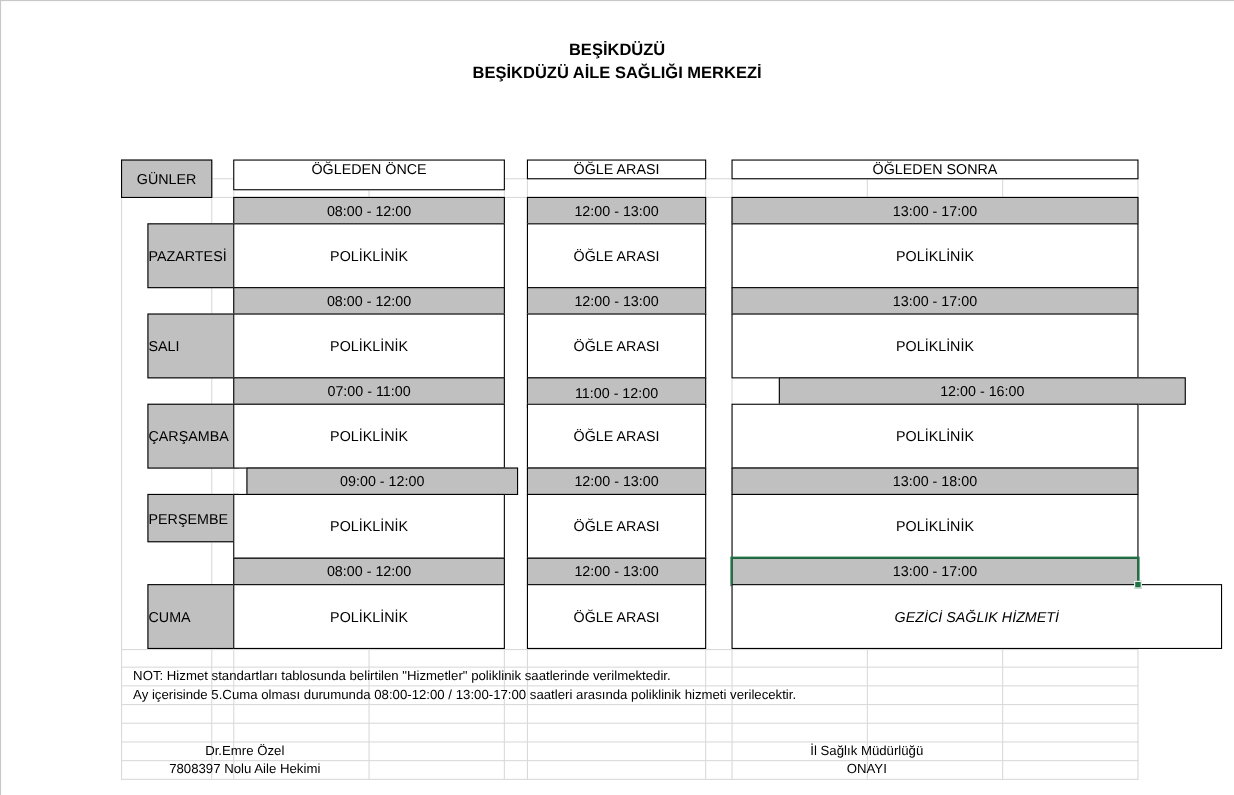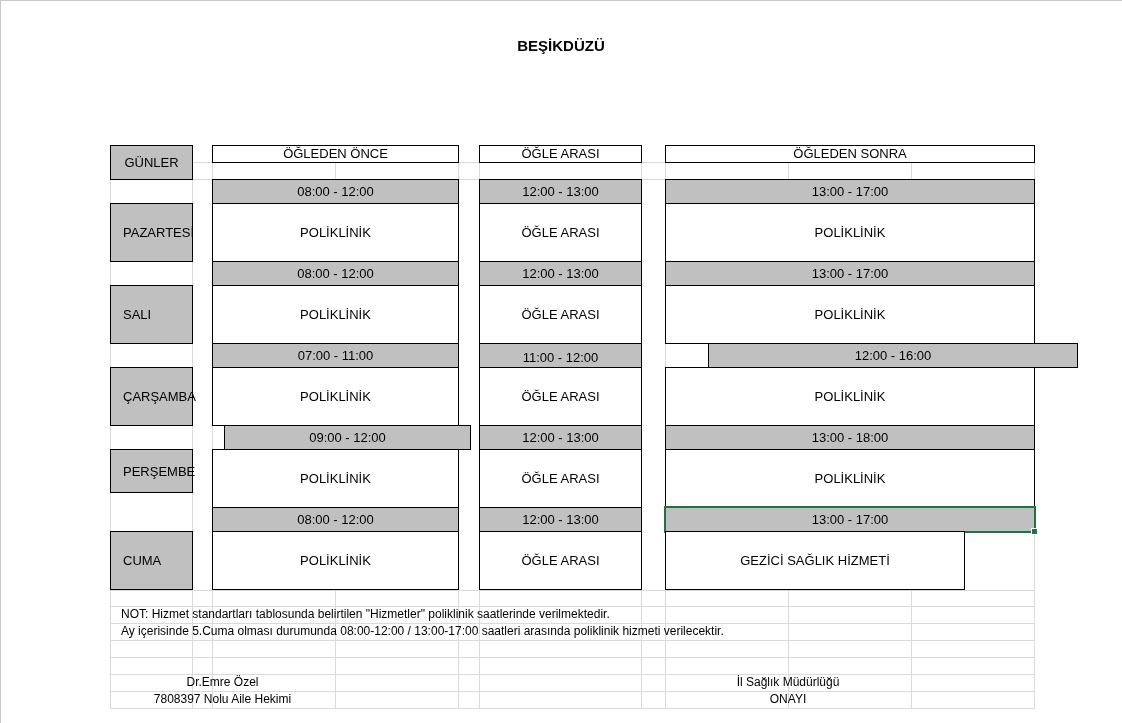--- a/index.html
+++ b/index.html
@@ -9,21 +9,21 @@
   .frame-left { position: absolute; left: 0; top: 0; width: 1px; height: 723px; background: #c8c8c8; }
   .title-block { position: absolute; left: 300px; top: 35px; width: 522px; text-align: center;
                  font-weight: bold; font-size: 15px; line-height: 21px; }
   .gl-h { position: absolute; height: 1px; background: #dadada; }
   .gl-v { position: absolute; width: 1px; background: #dadada; }
   .box { position: absolute; box-sizing: border-box; border: 1px solid #000; display: flex;
          align-items: center; justify-content: center; font-size: 13px; }
   .gray { background: #c0c0c0; }
   .white { background: #ffffff; }
   .hdr { font-size: 13px; align-items: flex-start; line-height: 15px; }
-  .day { justify-content: flex-start; padding-left: 12px; font-size: 13px; }
+  .day { justify-content: flex-start; padding-left: 0; font-size: 13px; margin-left: 24px; }
   .sel { outline: 2px solid #217346; outline-offset: -1px; }
   .sel-handle { position: absolute; width: 5px; height: 5px; background: #217346; border: 1px solid #fff; }
   .note { position: absolute; font-size: 12px; white-space: nowrap; }
   .sig { position: absolute; font-size: 12px; text-align: center; white-space: nowrap; }
 </style>
 </head>
 <body>
 
 <div class="frame-top"></div>
 <div class="frame-left"></div>
@@ -47,26 +47,27 @@
     <div class="gl-v" style="left: 479px; top: 145px; height: 564px;"></div>
     <div class="gl-v" style="left: 641px; top: 145px; height: 564px;"></div>
     <div class="gl-v" style="left: 665px; top: 145px; height: 564px;"></div>
     <div class="gl-v" style="left: 788px; top: 145px; height: 564px;"></div>
     <div class="gl-v" style="left: 911px; top: 145px; height: 564px;"></div>
     <div class="gl-v" style="left: 1034px; top: 145px; height: 564px;"></div>
   </div>
 
 <div class="title-block">
   <div>BEŞİKDÜZÜ</div>
+  <div>BEŞİKDÜZÜ AİLE SAĞLIĞI MERKEZİ</div>
 </div>
 
 <div class="box gray" style="left:110px;top:145px;width:83px;height:35px;">
   <span>GÜNLER</span>
 </div>
-<div class="box white hdr" style="left:212px;top:145px;width:247px;height:18px;justify-content:center;">
+<div class="box white hdr" style="left:212px;top:145px;width:247px;height:28px;justify-content:center;">
   <span>ÖĞLEDEN ÖNCE</span>
 </div>
 <div class="box white hdr" style="left:479px;top:145px;width:163px;height:18px;">
   <span>ÖĞLE ARASI</span>
 </div>
 <div class="box white hdr" style="left:665px;top:145px;width:370px;height:18px;">
   <span>ÖĞLEDEN SONRA</span>
 </div>
 
 <div id="day-rows">
@@ -165,21 +166,21 @@
     </div>
     <div class="box gray" style="left: 479px; top: 507px; width: 163px; height: 25px;">
       <span>12:00 - 13:00</span>
     </div>
     <div class="box white" style="left: 479px; top: 531px; width: 163px; height: 59px;">
       <span>ÖĞLE ARASI</span>
     </div>
     <div class="box gray sel" style="left: 665px; top: 507px; width: 370px; height: 25px;">
       <span>13:00 - 17:00</span>
     </div>
-    <div class="box white" style="left: 665px; top: 531px; width: 300px; height: 59px;">
+    <div class="box white" style="left: 665px; top: 531px; width: 446px; height: 59px; font-style: italic;">
       <span>GEZİCİ SAĞLIK HİZMETİ</span>
     </div>
     <div class="sel-handle" style="left: 1031px; top: 528px;"></div>
   </div>
 
 <div class="note" style="left:121px;top:607px;">NOT: Hizmet standartları tablosunda belirtilen "Hizmetler" poliklinik saatlerinde verilmektedir.</div>
 <div class="note" style="left:121px;top:624px;"> Ay içerisinde 5.Cuma olması durumunda 08:00-12:00 / 13:00-17:00 saatleri arasında poliklinik hizmeti verilecektir.</div>
 
 <div class="sig" style="left:110px;top:675px;width:225px;">Dr.Emre Özel</div>
 <div class="sig" style="left:110px;top:692px;width:225px;">7808397 Nolu Aile Hekimi</div>

